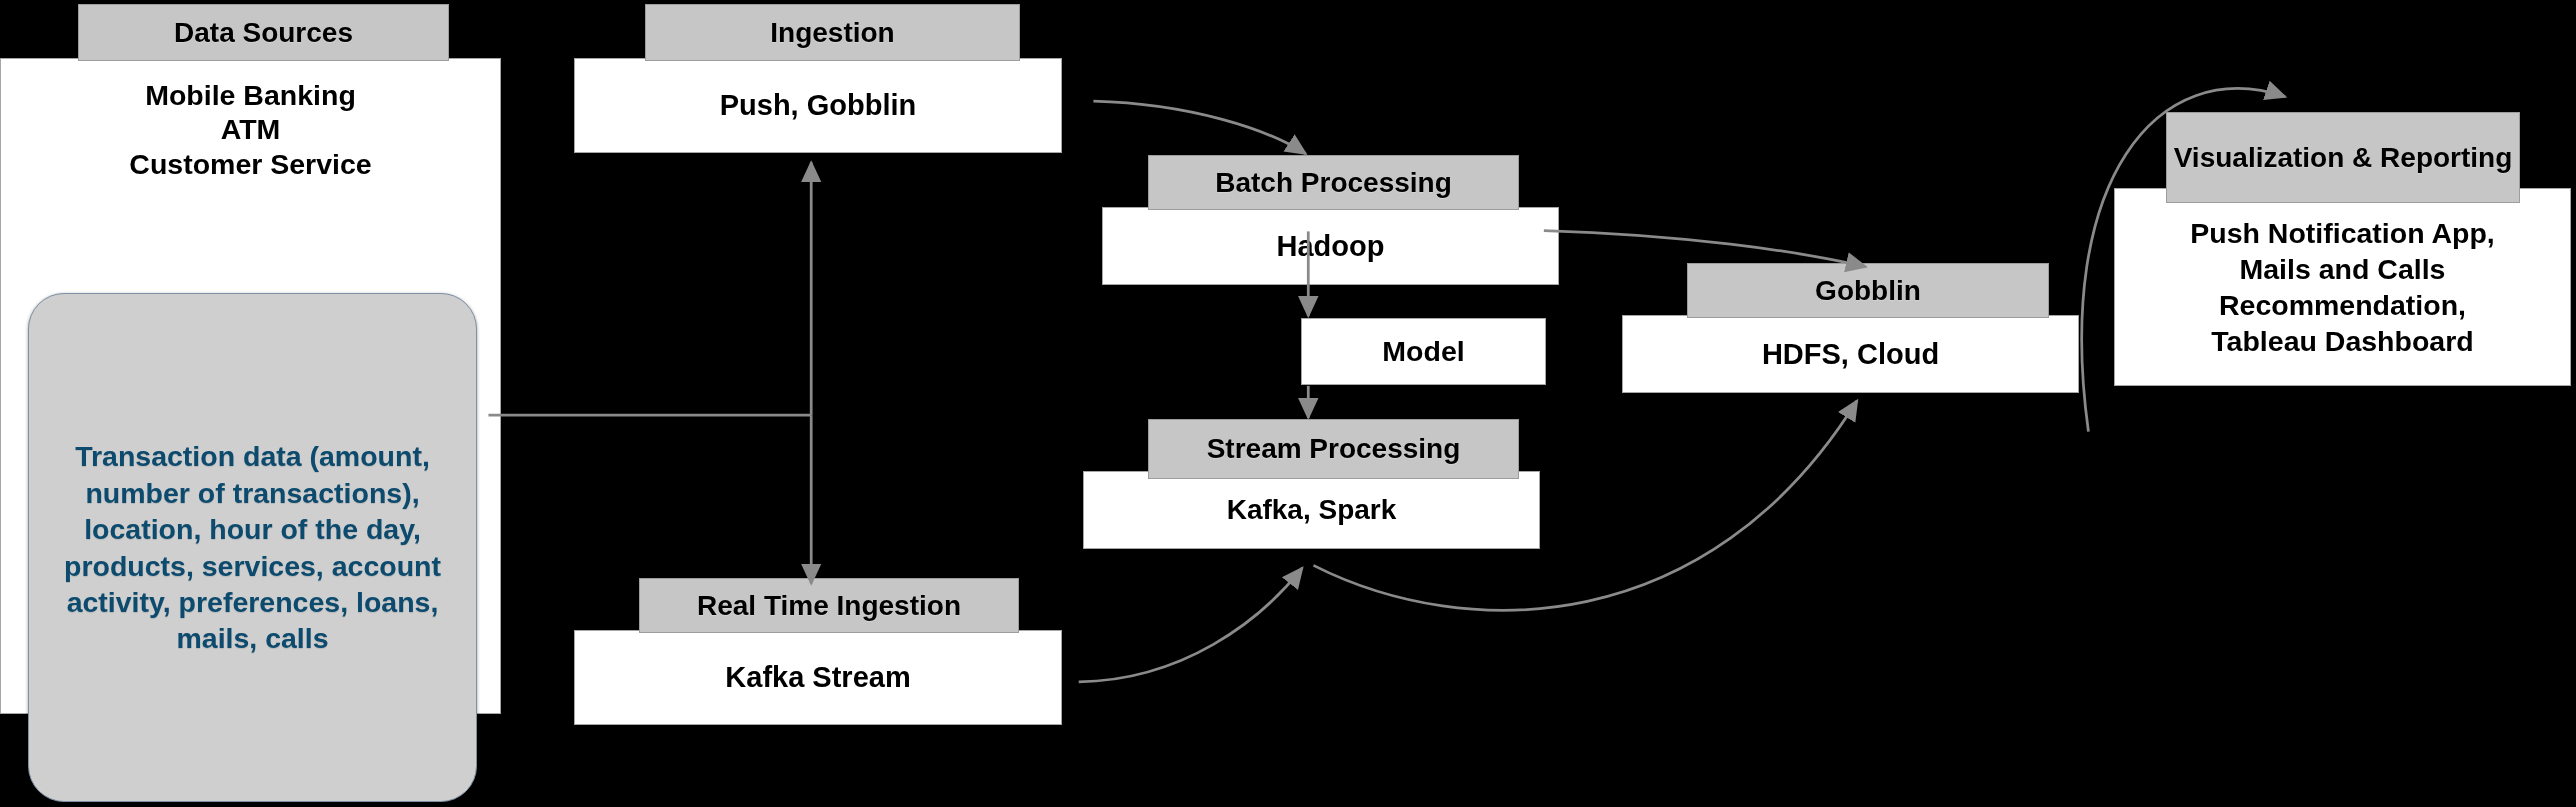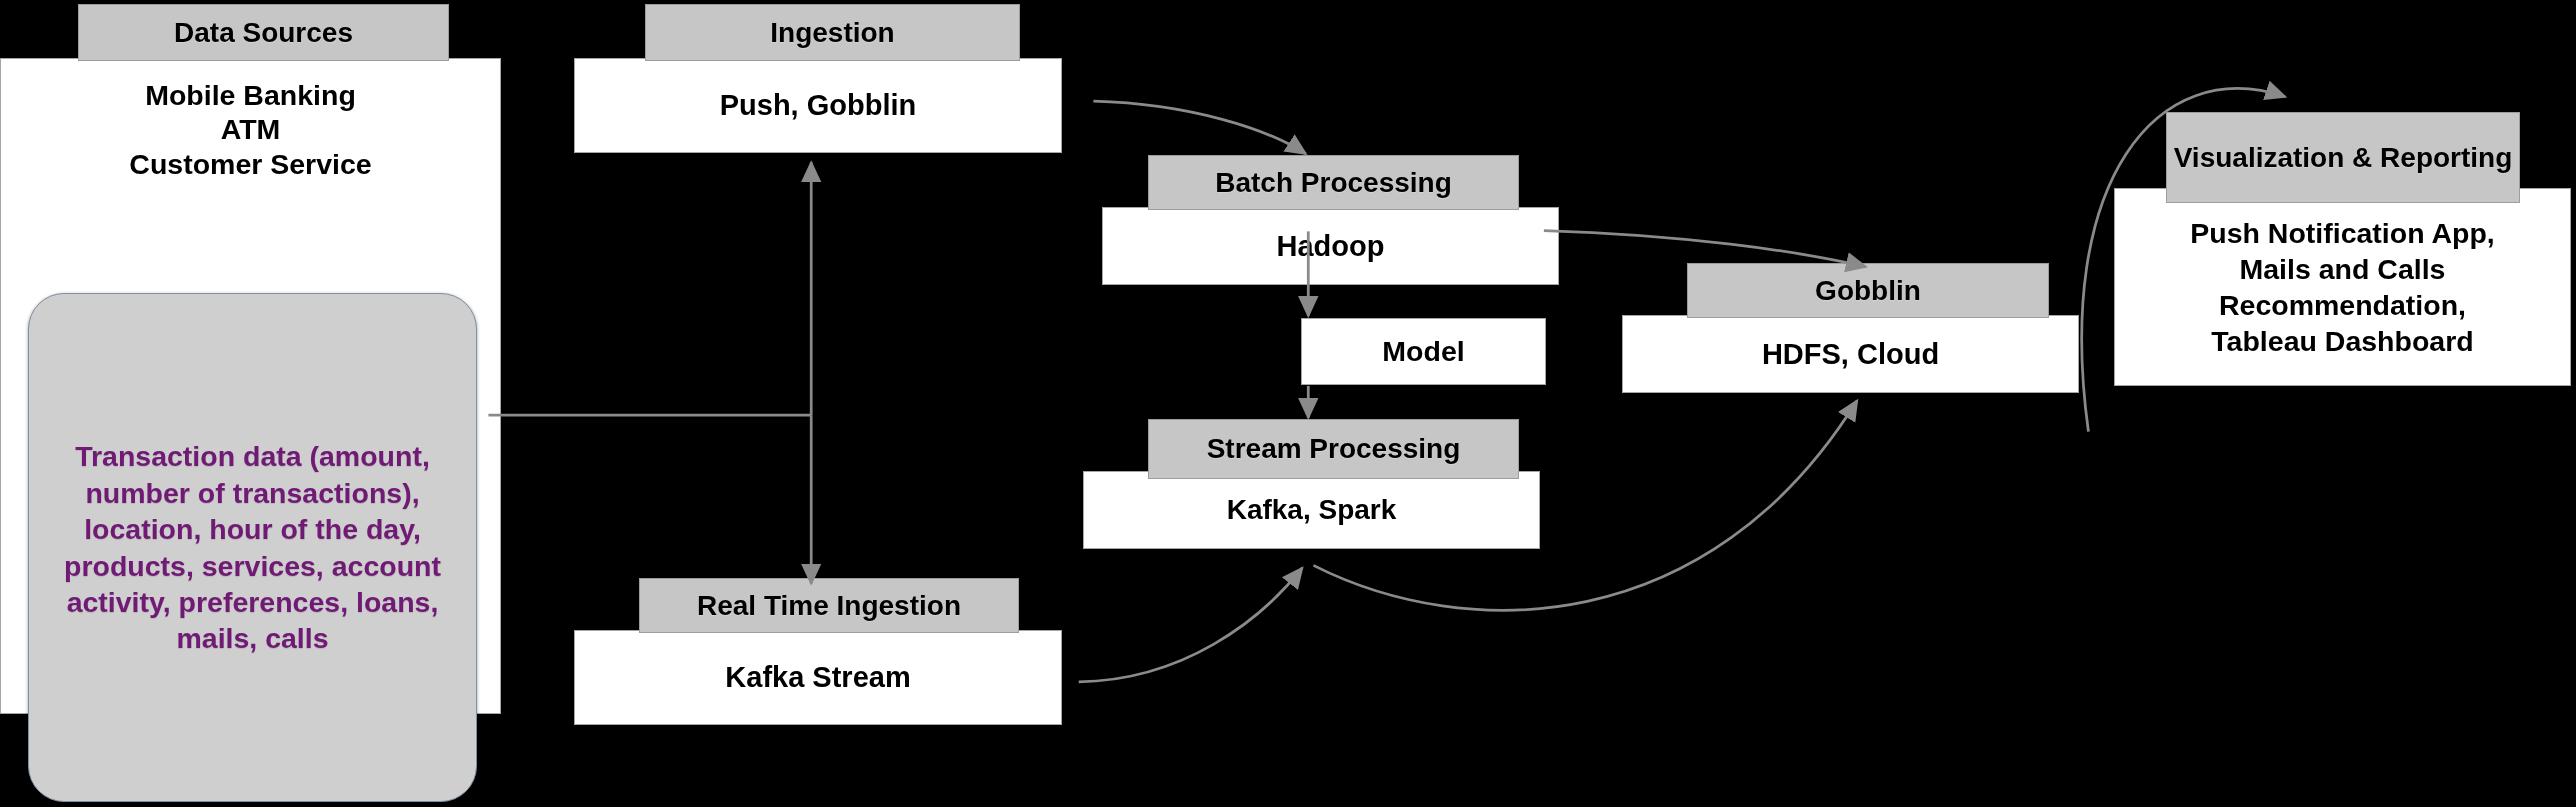--- a/index.html
+++ b/index.html
@@ -36,21 +36,21 @@
   }
 
   
   #data-sources .hdr{left:78px;width:371px;height:57px;font-size:28px;}
   #data-sources .body{left:0;top:54px;width:501px;height:656px;
       align-items:flex-start;padding-top:19px;font-size:28.5px;}
 
   #transaction-callout{
     position:absolute;left:28px;top:293px;width:449px;height:509px;
     background:#cfcfcf;border:1.7px solid #7e8fa6;border-radius:36px;
-    box-sizing:border-box;color:#701a75;font-weight:600;font-size:28.5px;
+    box-sizing:border-box;color:#0c4a6e;font-weight:600;font-size:28.5px;
     line-height:1.28;text-align:center;
     display:flex;align-items:center;justify-content:center;padding:12px 10px;
     z-index:4;box-shadow:0 1.7px 3.5px rgba(0,0,0,.4);
     text-shadow:0 0.9px 0.9px rgba(0,0,0,.12);
   }
 
   #ingestion .hdr{left:71px;width:375px;height:57px;font-size:28px;text-align:center;}
   #ingestion .body{left:0;top:54px;width:488px;height:95px;font-size:29px;}
 
   #batch .hdr{left:65px;width:371px;height:55px;font-size:28px;}

